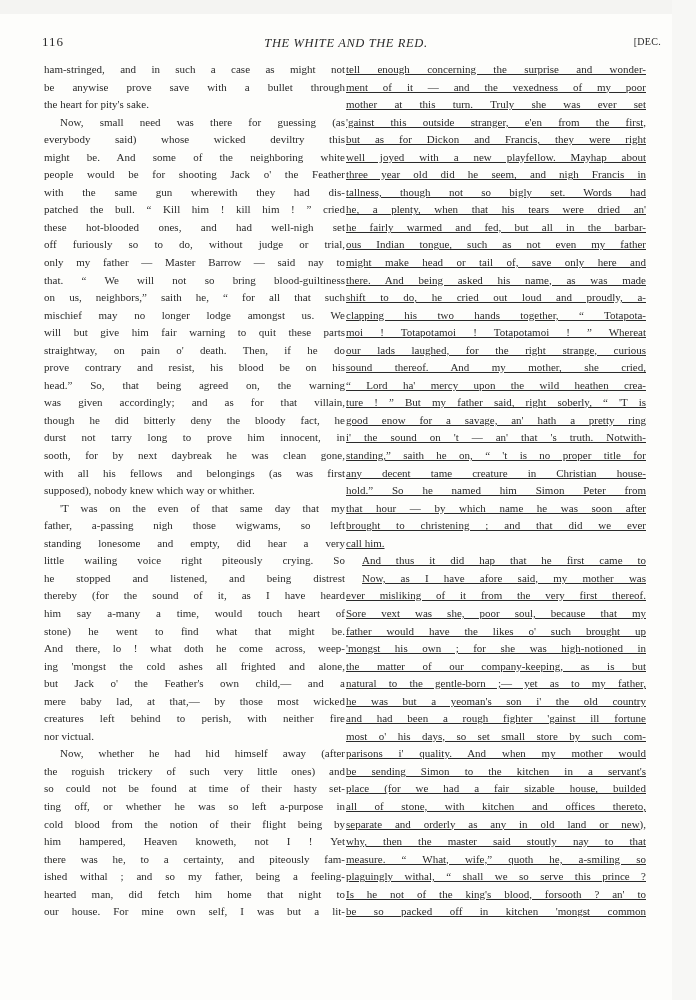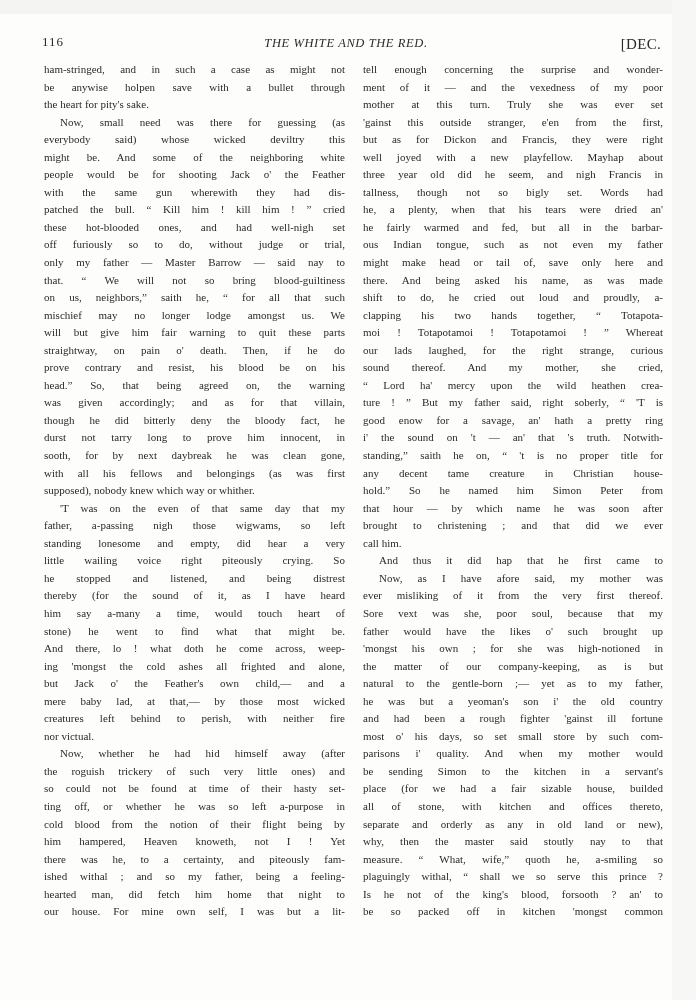--- a/index.html
+++ b/index.html
@@ -24,29 +24,29 @@
   }
   .running-head .folio {
     position: absolute; left: 12px; top: 0; font-size: 13px; letter-spacing: 1px;
   }
   .running-head .title {
     position: absolute; left: 0; right: 0; text-align: center; top: 2px;
     letter-spacing: 0.6px;
     font-style: italic;
   }
   .running-head .month {
-    position: absolute; right: 1px; top: 2px; font-size: 15px;
+    position: absolute; right: 1px; top: 2px; font-size: 10px;
   }
   .column {
     position: absolute; top: 61px; width: 301px;
     font-size: 11px; line-height: 17.55px;
     text-align: justify;
   }
   .col-left { left: 44px; }
-  .col-right { left: 363px; width: 300px; }
+  .col-right { left: 346px; width: 300px; text-decoration: underline; }
   .line {
     display: block; height: 17.55px; white-space: nowrap;
     text-align: justify; text-align-last: justify;
   }
   .line.last { text-align-last: left; }
   .line.indent { padding-left: 16px; }
 </style>
 </head>
 <body>
 
@@ -54,21 +54,21 @@
 <div class="right-edge"></div>
 
 <div class="running-head">
   <span class="folio">116</span>
   <span class="title">THE WHITE AND THE RED.</span>
   <span class="month">[DEC.</span>
 </div>
 
 <div class="column col-left" id="col-0">
     <span class="line">ham-stringed, and in such a case as might not</span>
-    <span class="line">be anywise holpen save with a bullet through</span>
+    <span class="line">be anywise prove save with a bullet through</span>
     <span class="line last">the heart for pity's sake.</span>
     <span class="line indent">Now, small need was there for guessing (as</span>
     <span class="line">everybody said) whose wicked deviltry this</span>
     <span class="line">might be.  And some of the neighboring white</span>
     <span class="line">people would be for shooting Jack o' the Feather</span>
     <span class="line">with the same gun wherewith they had dis-</span>
     <span class="line">patched the bull.  “ Kill him !  kill him ! ” cried</span>
     <span class="line">these hot-blooded ones, and had well-nigh set</span>
     <span class="line">off furiously so to do, without judge or trial,</span>
     <span class="line">only my father — Master Barrow — said nay to</span>

